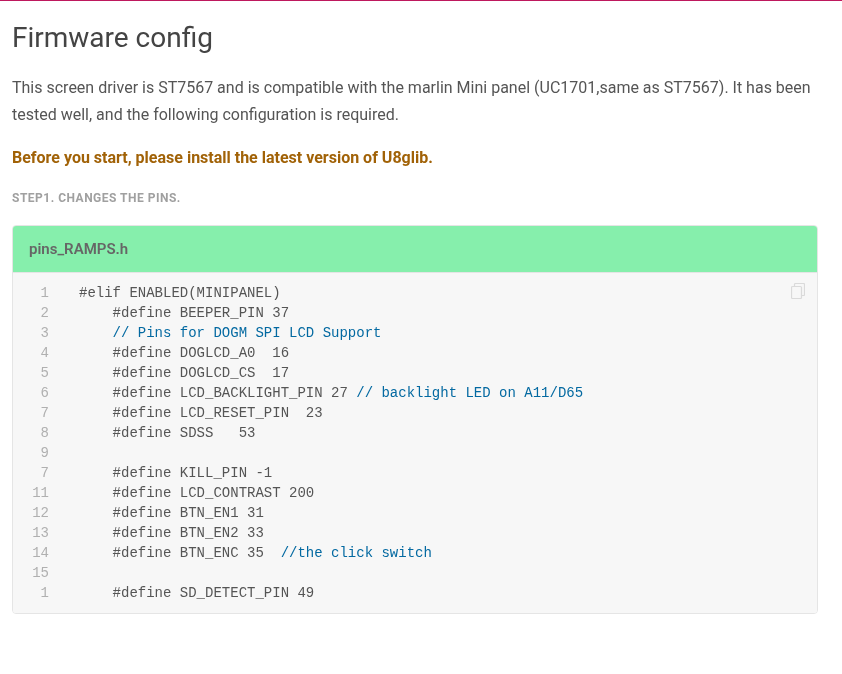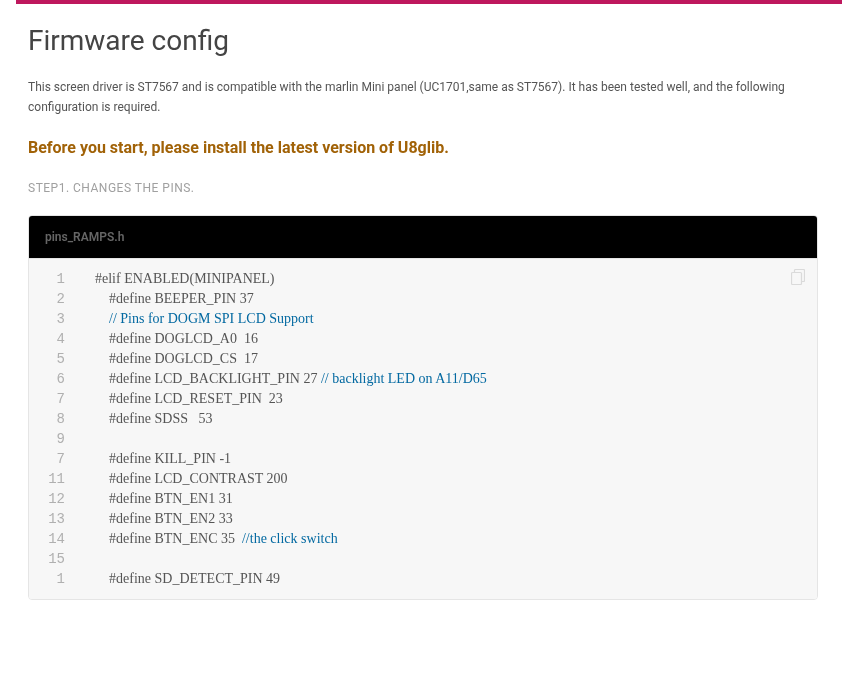--- a/index.html
+++ b/index.html
@@ -8,66 +8,65 @@
       box-sizing: border-box;
     }
     body {
       font-family: -apple-system, BlinkMacSystemFont, "Segoe UI", Roboto, "Helvetica Neue", Arial, sans-serif;
       background: #fff;
       color: #333;
       padding: 0;
       width: 842px;
     }
     .container {
-      border-top: 4px solid #be185d;
+      border-top: 1px solid #be185d;
       padding: 20px 24px 12px 12px;
-      margin-left: 16px;
     }
     h1 {
       font-size: 28px;
       font-weight: 400;
       color: #444;
       margin-bottom: 20px;
     }
     .intro {
-      font-size: 12px;
+      font-size: 16px;
       color: #555;
       line-height: 1.7;
       margin-bottom: 20px;
     }
     .warning {
       font-size: 16px;
       font-weight: 700;
       color: #a16207;
       margin-bottom: 24px;
     }
     .step-heading {
       font-size: 12px;
-      font-weight: 400;
+      font-weight: 700;
       color: #a0a0a0;
       letter-spacing: 0.5px;
       margin-bottom: 20px;
     }
     .step-desc {
       font-size: 16px;
       color: #444;
       margin-bottom: 18px;
     }
     .code-block {
       border: 1px solid #e5e5e5;
       border-radius: 4px;
       overflow: hidden;
       position: relative;
     }
     .code-header {
       padding: 14px 16px;
-      font-size: 12px;
+      font-size: 15px;
       font-weight: 600;
       color: #666;
-      background: #000000;
+      background: #86efac;
       border-bottom: 1px solid #e5e5e5;
     }
     .code-body {
       display: flex;
       background: #f7f7f7;
       font-family: "SFMono-Regular", Consolas, "Liberation Mono", Menlo, monospace;
       font-size: 14px;
       line-height: 20px;
       padding-bottom: 10px;
       position: relative;
@@ -81,21 +80,20 @@
       min-width: 46px;
     }
     .line-numbers div {
       height: 20px;
     }
     .code-content {
       padding: 10px 16px 0 20px;
       color: #555;
       flex: 1;
       white-space: pre;
-      font-family: Liberation Serif, serif;
     }
     .code-line {
       height: 20px;
       display: block;
     }
     .comment {
       color: #0369a1;
     }
     .copy-icon {
       position: absolute;

